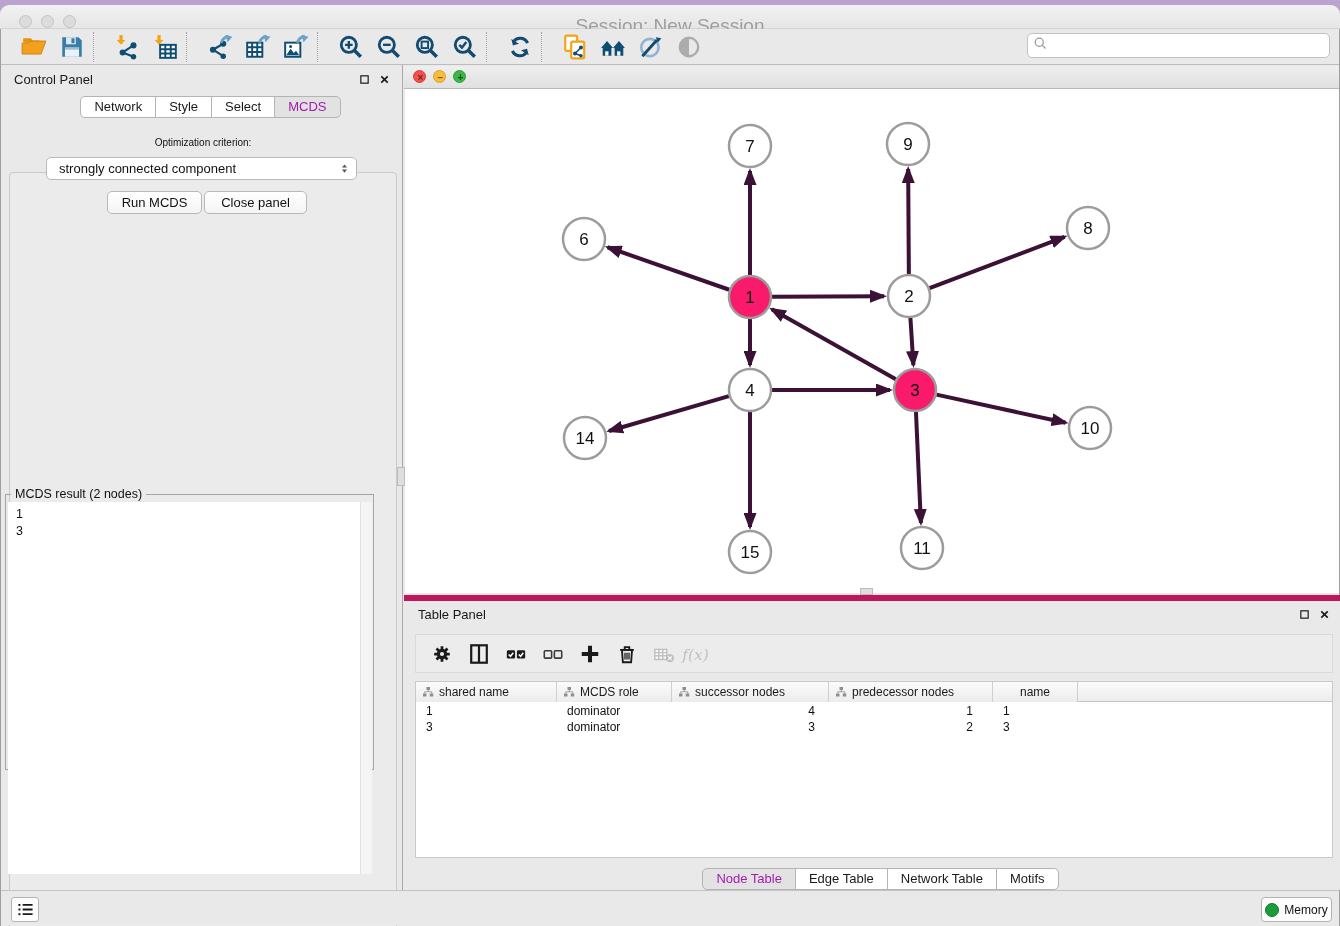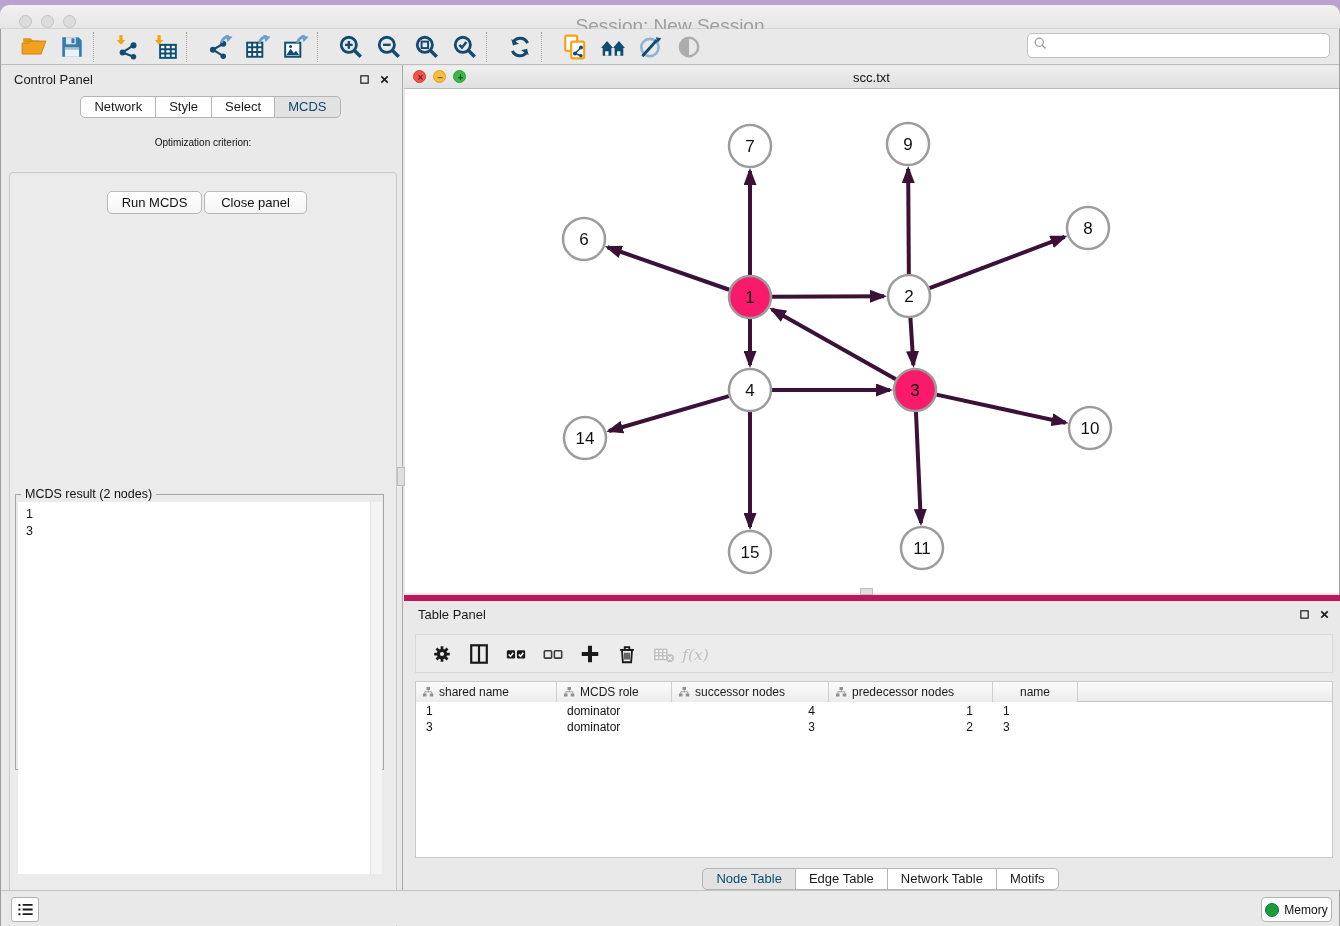--- a/index.html
+++ b/index.html
@@ -29,21 +29,21 @@
   .search-wrap input{border:none;outline:none;flex:1;height:17px;font-size:12px;background:transparent;}
   
   .panel-title{font-size:13px;color:#1A1A1A;}
   .mini-btn{width:14px;height:14px;display:flex;align-items:center;justify-content:center;}
   .mini-btn svg{width:11px;height:11px;}
   
   .seg{display:inline-block;height:20px;line-height:20px;padding:0 13px;background:#fff;
        border:1px solid #B4B4B4;margin-left:-1px;font-size:13px;color:#1A1A1A;white-space:nowrap;}
   .seg.first{border-radius:5px 0 0 5px;margin-left:17px;}
   .seg.last{border-radius:0 5px 5px 0;}
-  .seg.selected{background:#E2E2E2;color:#0c4a6e;}
+  .seg.selected{background:#E2E2E2;color:#a21caf;}
   
   .tab-pane{left:8px;top:107px;width:388px;height:771px;background:#EBEBEB;
        border:1px solid #C9C9C9;border-radius:4px;}
   .push-btn{background:linear-gradient(#FFFFFF,#F4F4F4);border:1px solid #B9B9B9;border-radius:5px;
        font-size:13px;color:#111;display:flex;align-items:center;justify-content:center;}
   .select-box{background:#fff;border:1px solid #B9B9B9;border-radius:5px;display:flex;
        align-items:center;font-size:13px;color:#111;padding:0 6px 0 12px;}
   .groupbox{border:1px solid #A6A6A6;}
   .result-area{background:#fff;overflow:hidden;}
   .result-line{font-size:12.5px;color:#111;line-height:17px;padding-left:8px;}
@@ -248,25 +248,34 @@
     <div class="abs tab-pane"></div>
     <div class="abs" id="control-tabs" style="left:0;top:31px;width:402px;display:flex;justify-content:center">
         <div class="seg first">Network</div>
         <div class="seg">Style</div>
         <div class="seg">Select</div>
         <div class="seg last selected">MCDS</div>
       </div>
 
     <div class="abs" style="left:8px;top:72px;width:388px;text-align:center;font-size:10px;color:#111">Optimization criterion:</div>
 
+    <div class="abs select-box" style="left:45px;top:92px;width:311px;height:23px">
+      <span style="flex:1">strongly connected component</span>
+      <span id="stepper-slot" style="display:flex">
+          <svg viewBox="0 0 24 24" width="11" height="15">
+            <path d="M12 3l5.5 7h-11z" fill="#555"></path>
+            <path d="M12 21l5.5-7h-11z" fill="#555"></path>
+          </svg>
+        </span>
+    </div>
 
     <div class="abs push-btn" style="left:106px;top:126px;width:95px;height:23px">Run MCDS</div>
     <div class="abs push-btn" style="left:203px;top:126px;width:103px;height:23px">Close panel</div>
 
-    <div class="abs groupbox" style="left:14px;top:429px;width:369px;height:276px">
+    <div class="abs groupbox" style="left:4px;top:429px;width:369px;height:276px">
       <span class="abs" style="left:5px;top:-8px;background:#EBEBEB;padding:0 4px;font-size:12.5px;color:#111;white-space:nowrap">MCDS result (2 nodes)</span>
       <div class="abs result-area" style="left:2px;top:7px;width:364px;height:372px">
         <div id="result-lines" style="padding-top:4px">
             <div class="result-line">1</div>
             <div class="result-line">3</div>
           </div>
         <div class="result-scroll"></div>
       </div>
     </div>
   </div>
@@ -277,21 +286,20 @@
     <div class="abs" style="left:0;top:1px;width:935px;height:23px;background:linear-gradient(#EFEFEF,#E0E0E0);border-bottom:1px solid #B9B9B9">
       <div class="abs tl-dot" style="left:9px;top:4px;background:#F4504E;border:1px solid #D83B34">
           <div class="tl-sym">×</div>
         </div>
       <div class="abs tl-dot" style="left:29px;top:4px;background:#F6BE3F;border:1px solid #DFA023">
           <div class="tl-sym">−</div>
         </div>
       <div class="abs tl-dot" style="left:49px;top:4px;background:#3DB549;border:1px solid #2E9E38">
           <div class="tl-sym">+</div>
         </div>
-      <div class="abs" style="left:0;top:4px;width:935px;text-align:center;font-size:13px;color:#111">scc.txt</div>
     </div>
     <div class="abs" style="left:1px;top:24px;width:934px;height:504px;background:#fff">
       <svg id="graph-svg" width="934" height="504" viewBox="405 89 934 504" xmlns="http://www.w3.org/2000/svg">
           <defs>
             <marker id="arrow" markerUnits="userSpaceOnUse" markerWidth="17" markerHeight="13" refX="14" refY="6.5" orient="auto">
               <path d="M0 0 L17 6.5 L0 13 Z" fill="#3B1235"></path>
             </marker>
           </defs>
           <line x1="750" y1="275" x2="750" y2="171" stroke="#3B1235" stroke-width="4" marker-end="url(#arrow)"></line>
           <line x1="729.2312180733513" y1="289.7434376400866" x2="607.6008885530099" y2="247.24609359081066" stroke="#3B1235" stroke-width="4" marker-end="url(#arrow)"></line>

